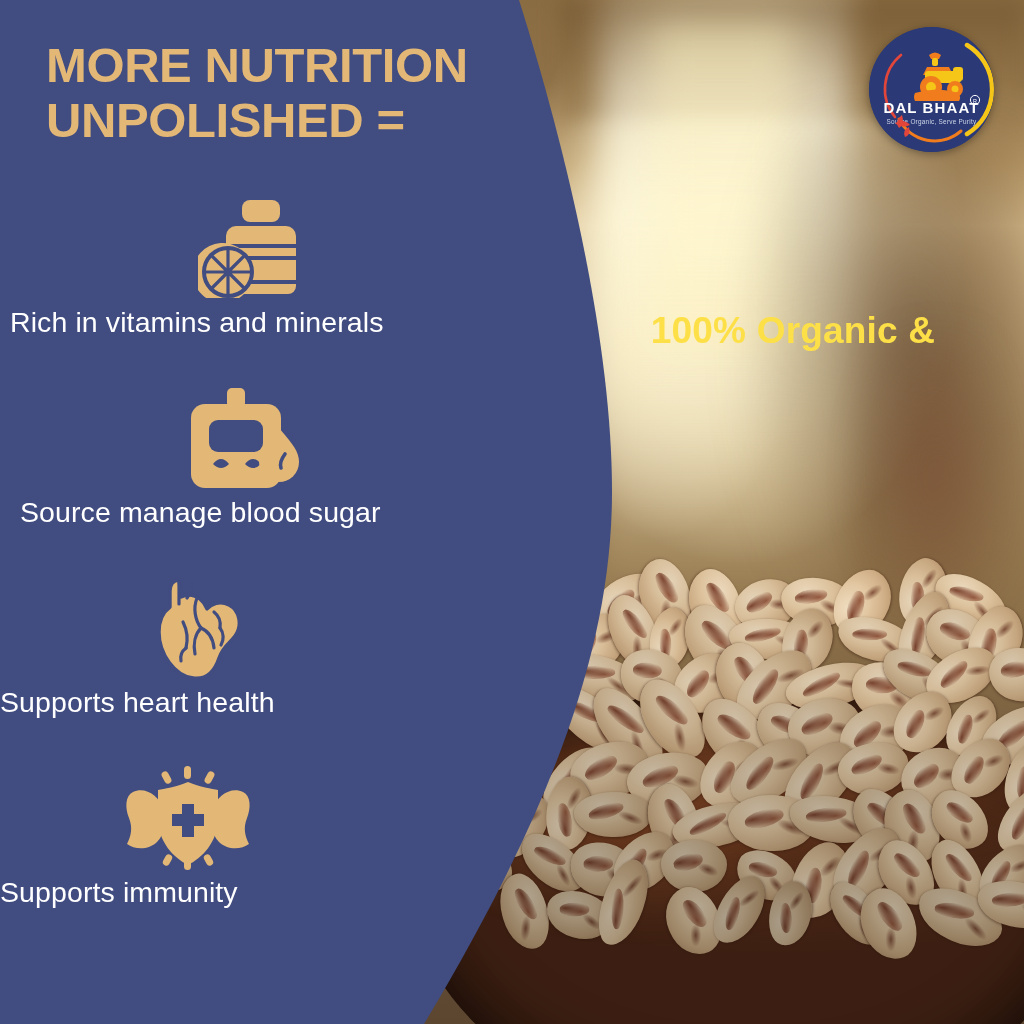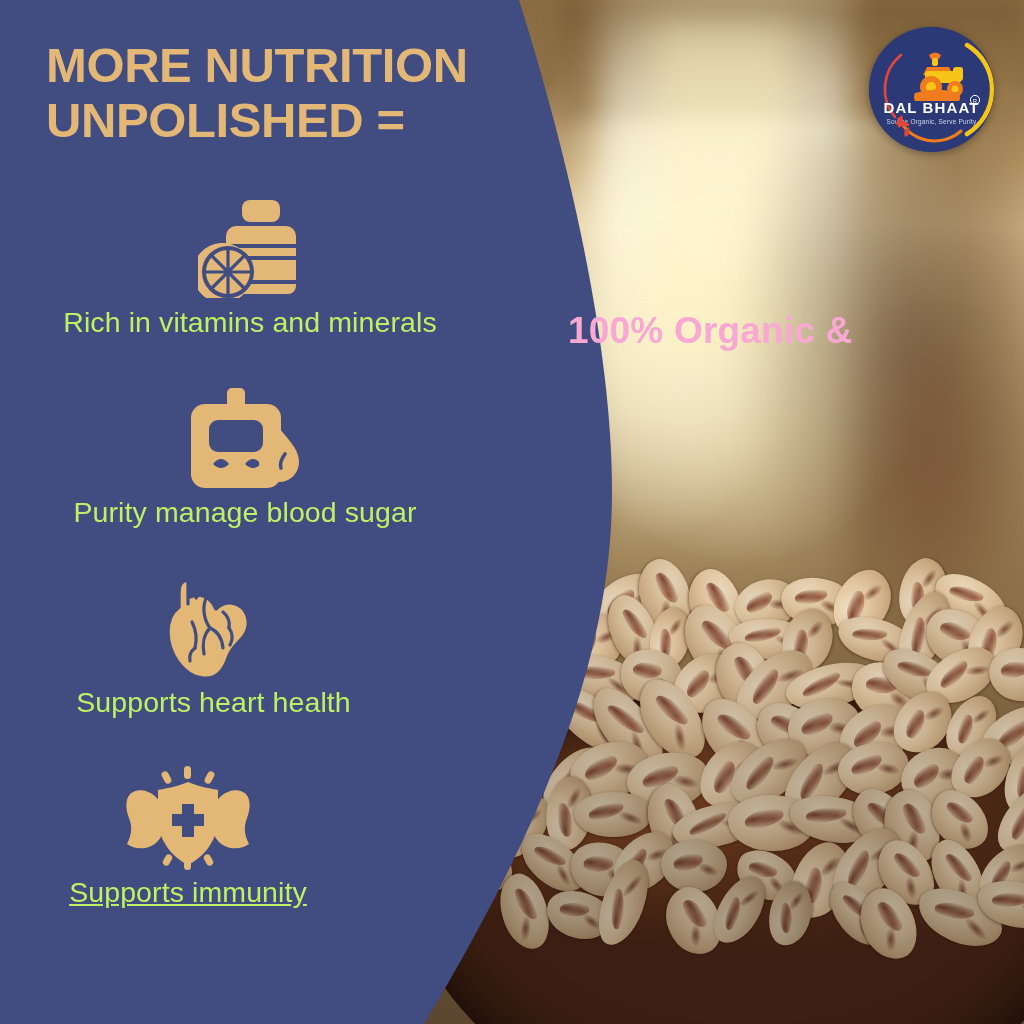--- a/index.html
+++ b/index.html
@@ -227,38 +227,39 @@
     height: 104px;
     display: flex;
     align-items: center;
     justify-content: center;
   }
   .benefit-label {
     position: absolute;
     left: 0;
     right: 0;
     top: 110px;
-    text-align: center;
-    color: #bef264;
+    text-align: left;
+    color: #ffffff;
     font-size: 28.5px;
     font-weight: 400;
     letter-spacing: 0.1px;
   }
   .b1 .benefit-icon, .b1 .benefit-label { left: 10px; right: 70px; }
   .b2 .benefit-icon, .b2 .benefit-label { left: 20px; right: 90px; }
-  .b3 .benefit-icon, .b3 .benefit-label { left: 17px; right: 150px; }
-  .b4 .benefit-icon, .b4 .benefit-label { left: 0px; right: 184px; text-decoration: underline; }
+  .b3 .benefit-icon, .b3 .benefit-label { left: 0px; right: 150px; }
+  .b4 .benefit-icon, .b4 .benefit-label { left: 0px; right: 184px; }
 
   
   .right-headline {
     position: absolute;
-    left: 568px;
+    left: 587px;
     top: 308px;
     width: 412px;
-    color: #f9a8d4;
+    text-align: center;
+    color: #fde047;
     font-size: 37px;
     font-weight: 700;
     line-height: 1.27;
     z-index: 7;
     letter-spacing: 0.2px;
   }
   .right-headline .ln { display: block; }
 
   
   .logo {
@@ -429,21 +430,21 @@
               <rect x="38" y="0" width="18" height="20" rx="5"></rect>
               <path d="M16 16 h62 a14 14 0 0 1 14 14 v56 a14 14 0 0 1 -14 14 h-62 a14 14 0 0 1 -14 -14 v-56 a14 14 0 0 1 14 -14 z"></path>
             </g>
             <rect x="20" y="32" width="54" height="32" rx="9" fill="#414c80"></rect>
             <path d="M24 76 q8 -10 16 0 q-8 8 -16 0 z" fill="#414c80"></path>
             <path d="M56 76 q8 -10 16 0 q-8 8 -16 0 z" fill="#414c80"></path>
             <path d="M90 40 c14 16 20 24 20 34 a20 20 0 0 1 -40 0 c0 -10 6 -18 20 -34 z" fill="#e3b876"></path>
             <path d="M96 66 q-6 8 -4 14" stroke="#414c80" stroke-width="3.6" fill="none" stroke-linecap="round"></path>
           </svg>
         </div>
-        <div class="benefit-label">Purity manage blood sugar</div>
+        <div class="benefit-label">Source manage blood sugar</div>
       </div>
 
       <div class="benefit b3">
         <div class="benefit-icon">
           <svg width="92" height="104" viewBox="0 0 92 104" xmlns="http://www.w3.org/2000/svg">
             <g fill="#e3b876" stroke="#414c80" stroke-width="3.4" stroke-linejoin="round">
               <path d="M20 4 c-6 0 -9 5 -9 11 v16 c-7 5 -11 14 -11 25 c0 22 16 44 34 46 c14 2 22 -8 26 -20 c4 -12 10 -14 16 -22 c8 -11 4 -26 -6 -31 c-9 -5 -18 -1 -22 4 c-3 -8 -10 -14 -18 -14 c-3 0 -6 1 -8 2 z"></path>
             </g>
             <g fill="none" stroke="#414c80" stroke-width="3.2" stroke-linecap="round">
               <path d="M38 22 c-4 10 -2 22 4 30"></path>

